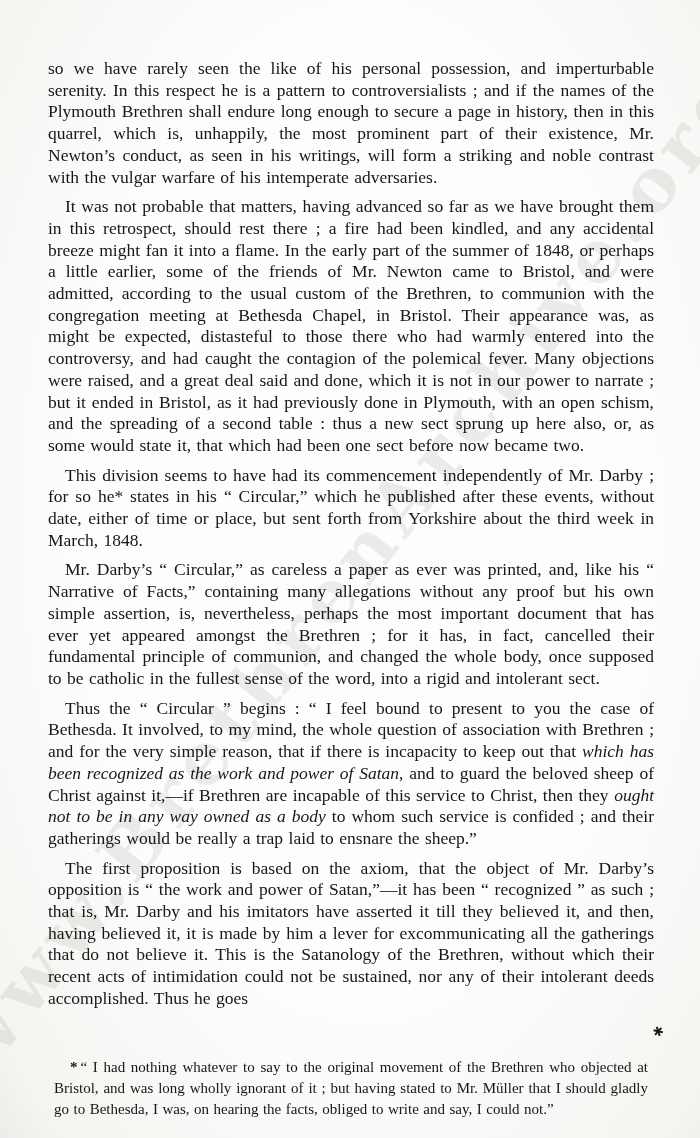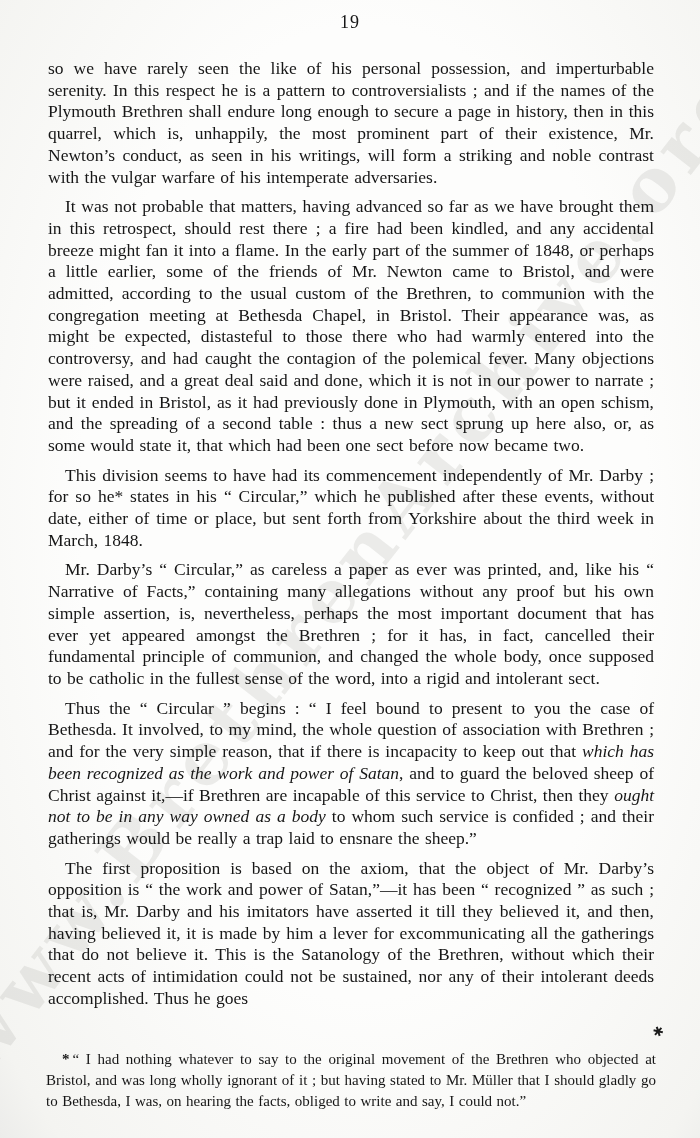--- a/index.html
+++ b/index.html
@@ -76,34 +76,33 @@
     top: 1041px;
     left: 38px;
     width: 626px;
     font-size: 15px;
     line-height: 21px;
     text-align: justify;
     word-spacing: 0.05em;
     z-index: 1;
   }
   .footnote .fn-para {
-    margin: 8px;
+    margin: 16px;
     text-indent: 16px;
   }
   .fn-marker {
     font-weight: bold;
     padding-right: 3px;
   }
 </style>
 </head>
 <body>
 
 <div class="page">
   <div class="watermark">www.BrethrenArchive.org</div>
-  <div class="page-number">19</div>
   <div class="page-body">
       <p class="para"><span>so we have rarely seen the like of his personal possession, and imperturbable serenity.  In this respect he is a pattern to controversialists ; and if the names of the Plymouth Brethren shall endure long enough to secure a page in history, then in this quarrel, which is, unhappily, the most prominent part of their existence, Mr. Newton’s conduct, as seen in his writings, will form a striking and noble contrast with the vulgar warfare of his intemperate adversaries.</span></p>
       <p class="para indent"><span>It was not probable that matters, having advanced so far as we have brought them in this retrospect, should rest there ; a fire had been kindled, and any accidental breeze might fan it into a flame.  In the early part of the summer of 1848, or perhaps a little earlier, some of the friends of Mr. Newton came to Bristol, and were admitted, according to the usual custom of the Brethren, to communion with the congregation meeting at Bethesda Chapel, in Bristol.  Their appearance was, as might be expected, distasteful to those there who had warmly entered into the controversy, and had caught the contagion of the polemical fever.  Many objections were raised, and a great deal said and done, which it is not in our power to narrate ; but it ended in Bristol, as it had previously done in Plymouth, with an open schism, and the spreading of a second table : thus a new sect sprung up here also, or, as some would state it, that which had been one sect before now became two.</span></p>
       <p class="para indent"><span>This division seems to have had its commencement independently of Mr. Darby ; for so he* states in his “ Circular,” which he published after these events, without date, either of time or place, but sent forth from Yorkshire about the third week in March, 1848.</span></p>
       <p class="para indent"><span>Mr. Darby’s “ Circular,” as careless a paper as ever was printed, and, like his “ Narrative of Facts,” containing many allegations without any proof but his own simple assertion, is, nevertheless, perhaps the most important document that has ever yet appeared amongst the Brethren ; for it has, in fact, cancelled their fundamental principle of communion, and changed the whole body, once supposed to be catholic in the fullest sense of the word, into a rigid and intolerant sect.</span></p>
       <p class="para indent"><span>Thus the “ Circular ” begins :  “ I feel bound to present to you the case of Bethesda.  It involved, to my mind, the whole question of association with Brethren ; and for the very simple reason, that if there is incapacity to keep out that </span><span class="it">which has been recognized as the work and power of Satan</span><span>, and to guard the beloved sheep of Christ against it,—if Brethren are incapable of this service to Christ, then they </span><span class="it">ought not to be in any way owned as a body</span><span> to whom such service is confided ; and their gatherings would be really a trap laid to ensnare the sheep.”</span></p>
       <p class="para indent"><span>The first proposition is based on the axiom, that the object of Mr. Darby’s opposition is “ the work and power of Satan,”—it has been “ recognized ” as such ; that is, Mr. Darby and his imitators have asserted it till they believed it, and then, having believed it, it is made by him a lever for excommunicating all the gatherings that do not believe it.  This is the Satanology of the Brethren, without which their recent acts of intimidation could not be sustained, nor any of their intolerant deeds accomplished.  Thus he goes</span></p>
     </div>
   <div class="ornament">✱</div>
   <div class="footnote">

